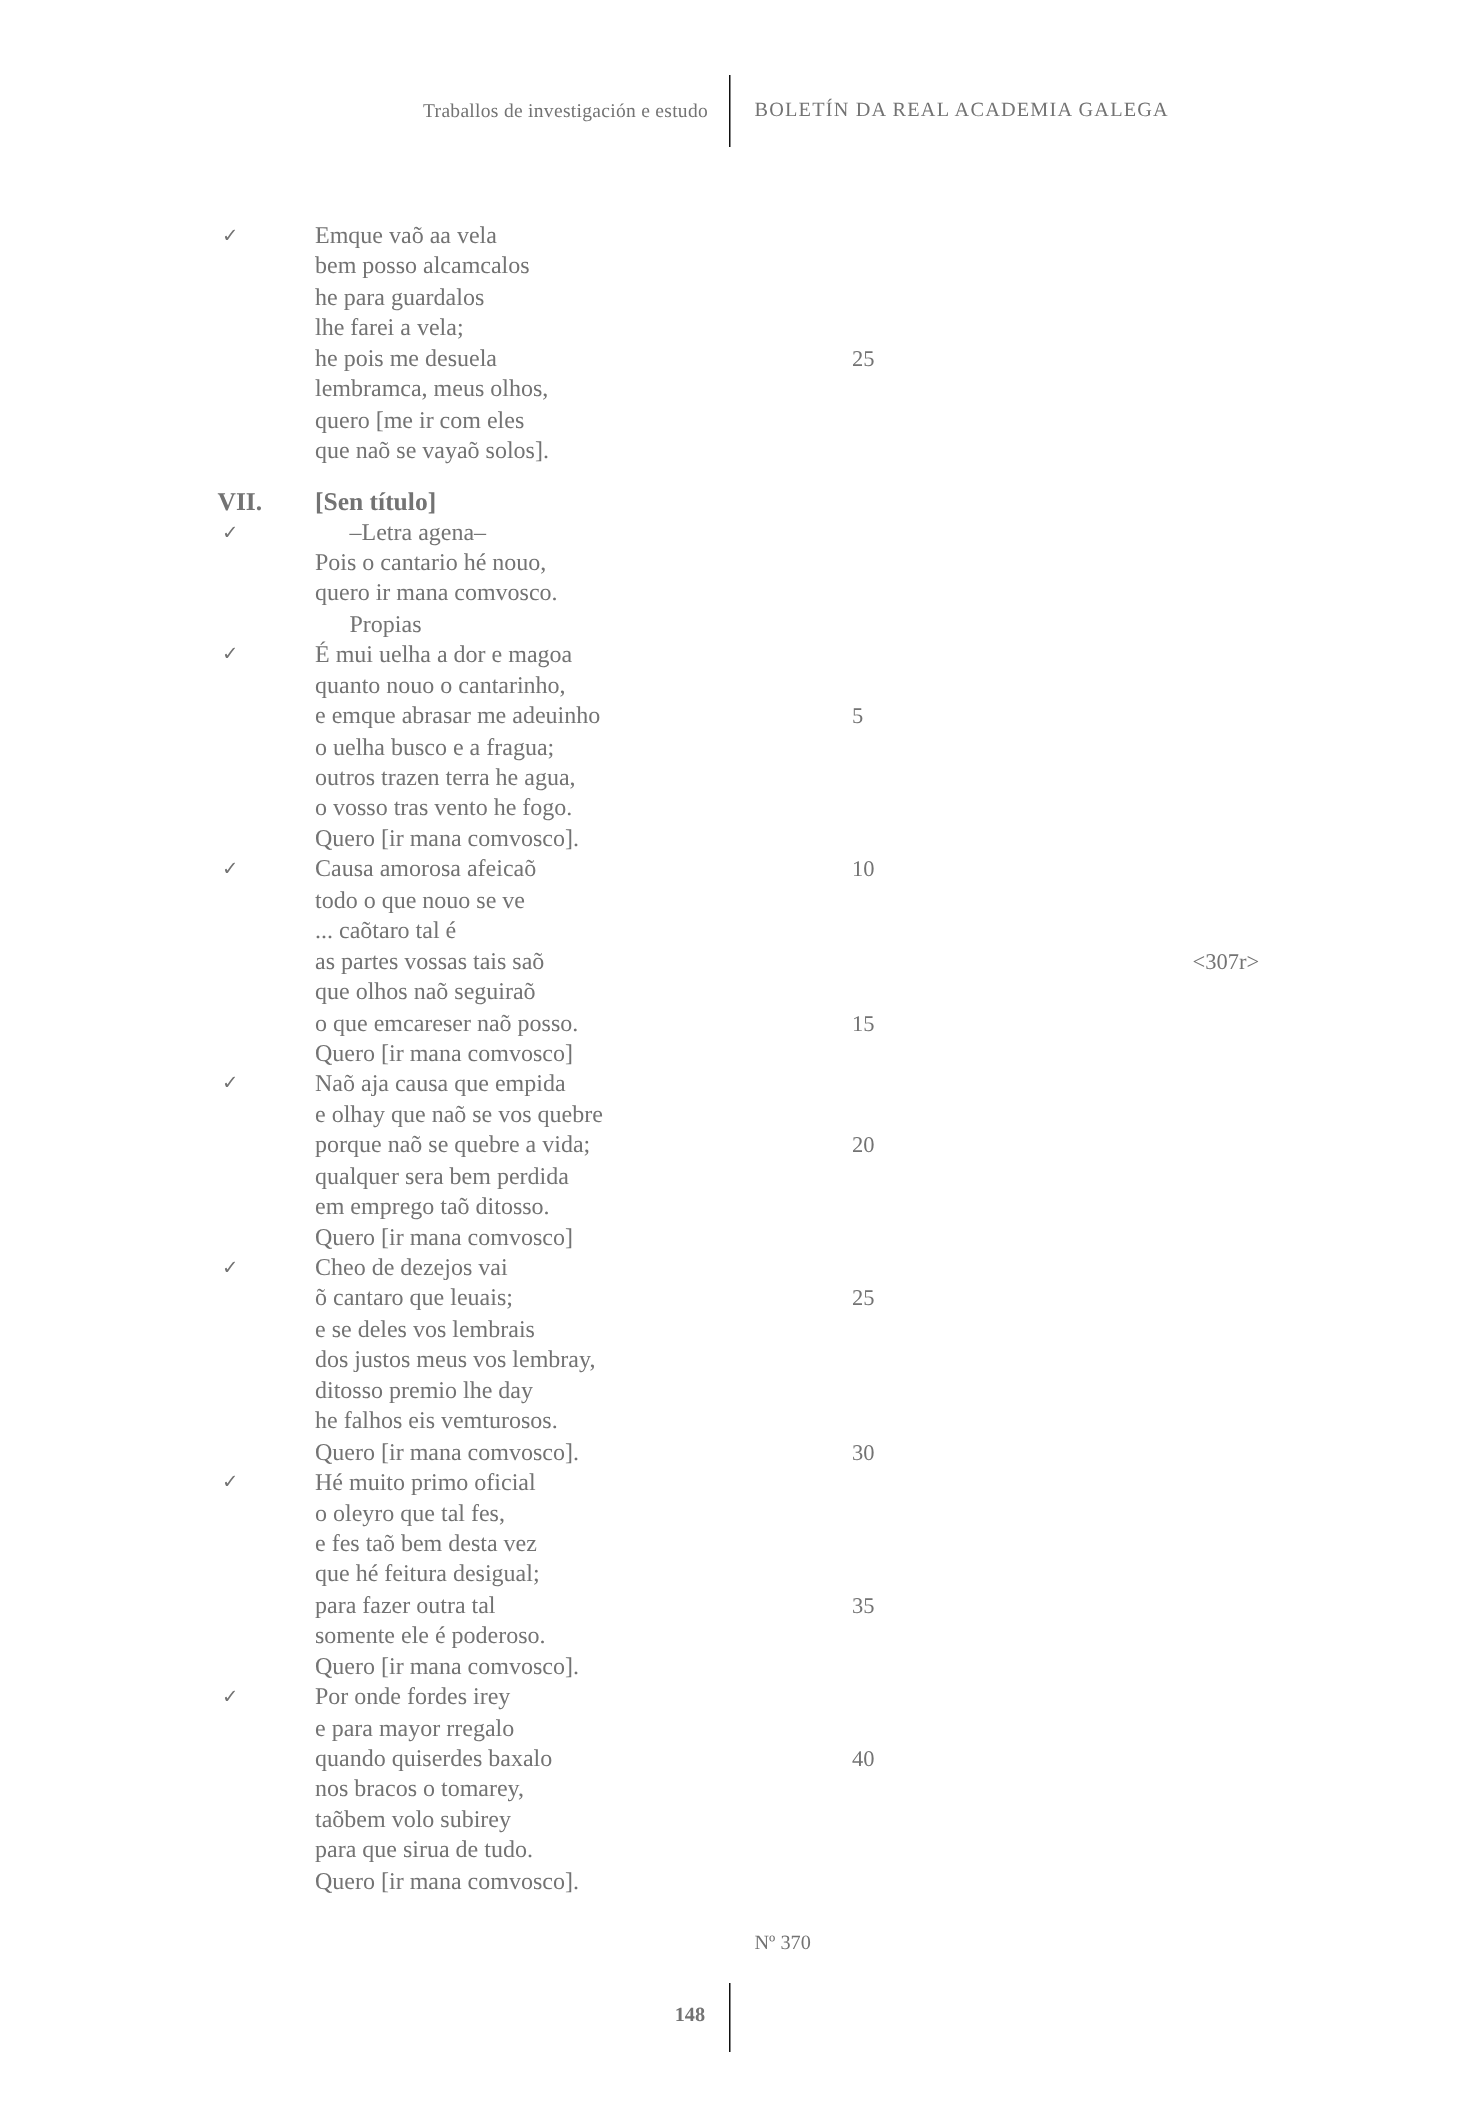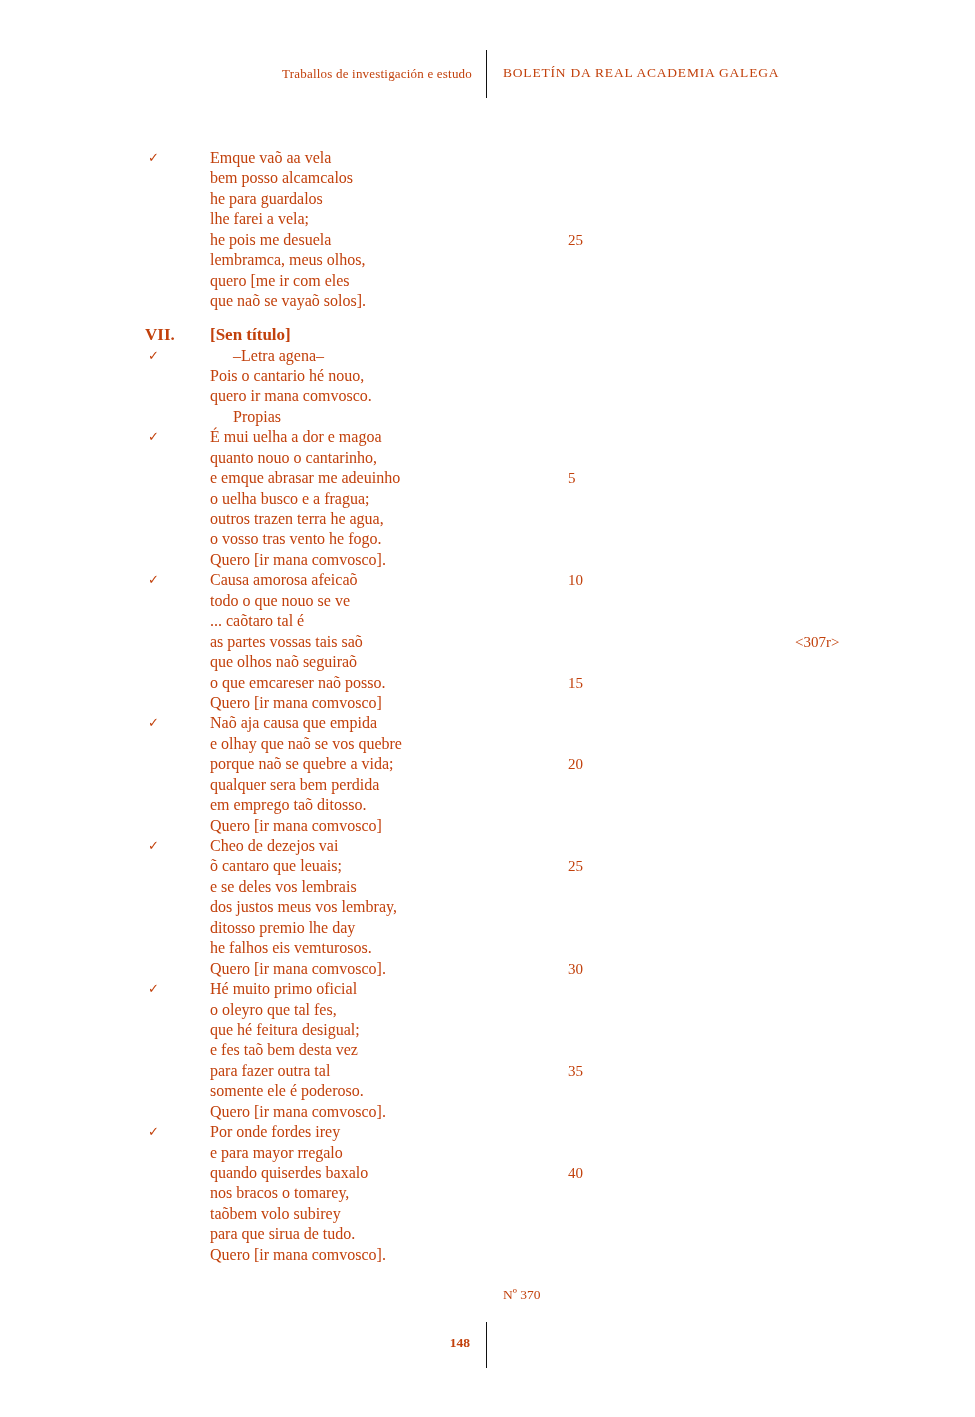--- a/index.html
+++ b/index.html
@@ -5,21 +5,21 @@
   html, body {
     margin: 0;
     padding: 0;
     background: #ffffff;
   }
   .page {
     position: relative;
     width: 975px;
     height: 1417px;
     background: #ffffff;
-    color: #c2410c;
+    color: #737373;
     font-family: "Liberation Serif", "DejaVu Serif", serif;
     overflow: hidden;
   }
 
   
   .header-left {
     position: absolute;
     top: 66px;
     right: 503px;
     font-size: 13px;
@@ -271,24 +271,24 @@
         <span class="lnum">30</span>
       </div>
       <div class="prow">
         <span class="gutter">✓</span>
         <span class="vtext">Hé muito primo oficial</span>
       </div>
       <div class="prow">
         <span class="vtext">o oleyro que tal fes,</span>
       </div>
       <div class="prow">
+        <span class="vtext">e fes taõ bem desta vez</span>
+      </div>
+      <div class="prow">
         <span class="vtext">que hé feitura desigual;</span>
-      </div>
-      <div class="prow">
-        <span class="vtext">e fes taõ bem desta vez</span>
       </div>
       <div class="prow">
         <span class="vtext">para fazer outra tal</span>
         <span class="lnum">35</span>
       </div>
       <div class="prow">
         <span class="vtext">somente ele é poderoso.</span>
       </div>
       <div class="prow">
         <span class="vtext">Quero [ir mana comvosco].</span>

